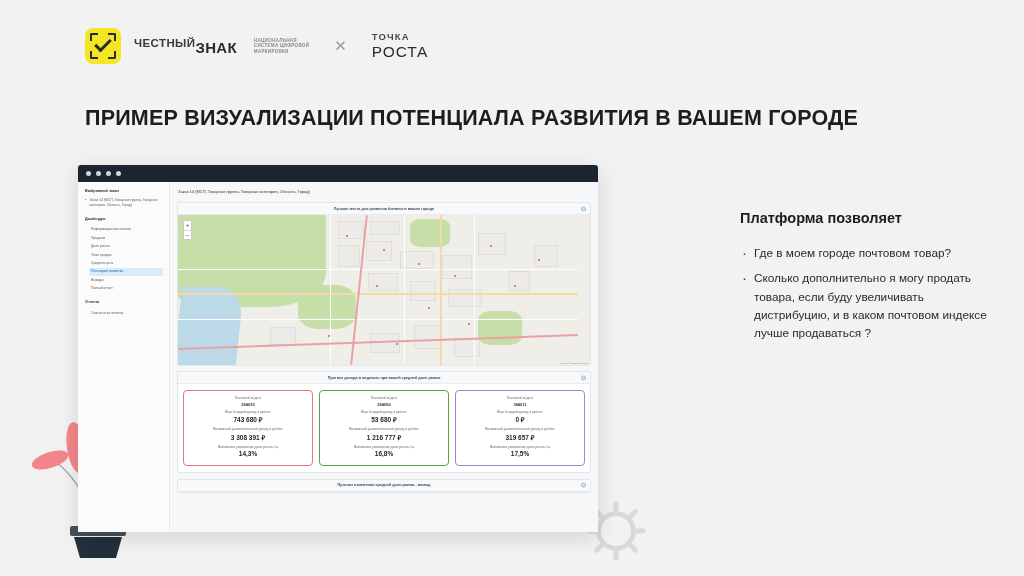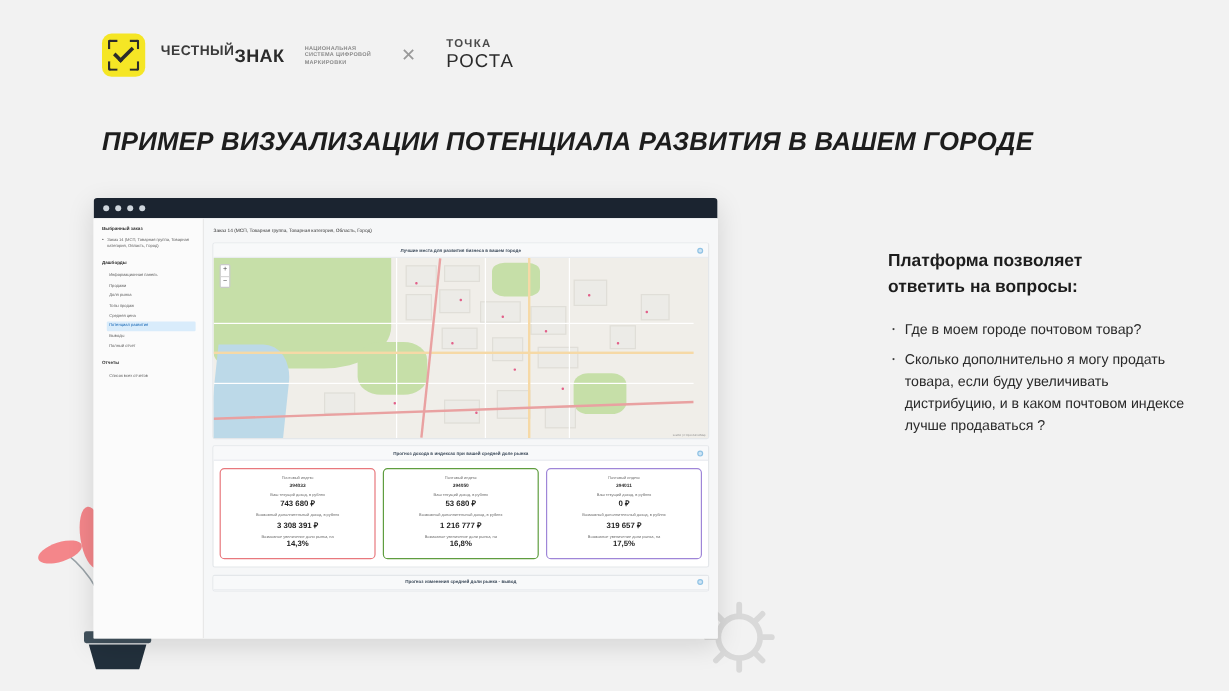--- a/index.html
+++ b/index.html
@@ -32,21 +32,21 @@
   .zn-sub { display:flex; flex-direction:column; line-height:1.12; margin-left:4px; }
   .zn-sub span { font-size:4.6px; font-weight:bold; color:#8a8a8a; letter-spacing:.25px; }
   .logo-x { font-size:15px; color:#9a9a9a; margin:0 12px; font-weight:300; }
   .tr-words { display:flex; flex-direction:column; line-height:1.05; }
   .tr-words .t1 { font-size:9.5px; font-weight:bold; color:#4a4a4a; letter-spacing:1.1px; }
   .tr-words .t2 { font-size:15.5px; font-weight:normal; color:#2b2b2b; letter-spacing:.9px; margin-top:2px;}
 
   
   .slide-title {
     position:absolute; left:85px; top:106px; width:800px;
-    font-size:21.5px; font-weight:bold; color:#1d1d1d; letter-spacing:.2px;font-style:italic;
+    font-size:21.5px; font-weight:bold; color:#1d1d1d; letter-spacing:.2px;
   }
 
   
   .decor { position:absolute; pointer-events:none; }
   .plant { left:22px; bottom:18px; width:150px; height:140px; }
   .gear-big { left:585px; bottom:14px; width:62px; height:62px; }
   .gear-sm { left:540px; bottom:68px; width:42px; height:42px; }
 
   
   .browser {
@@ -372,19 +372,18 @@
           <span class="info"></span>
         </div>
       </div>
     </section>
   </div>
 </div>
 
 <div class="qa">
   <h3>
     <span>Платформа позволяет</span><br>
-    <span>ответить на вопросы:</span>
   </h3>
   <ul>
     <li>Где в моем городе почтовом товар?</li>
     <li>Сколько дополнительно я могу продать товара, если буду увеличивать дистрибуцию, и в каком почтовом индексе лучше продаваться ?</li>
   </ul>
 </div>
 
 </body></html>

